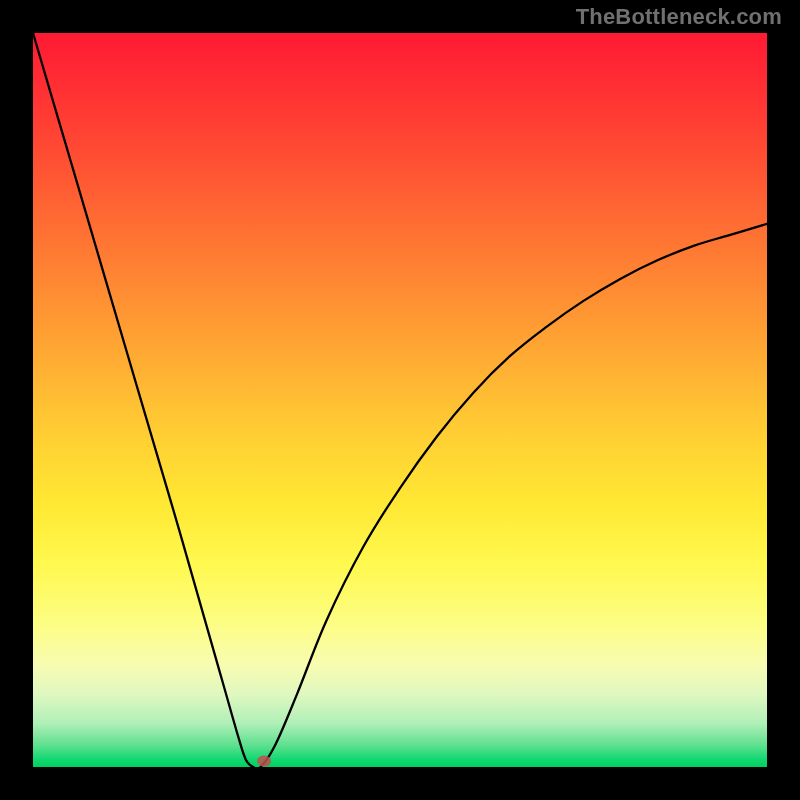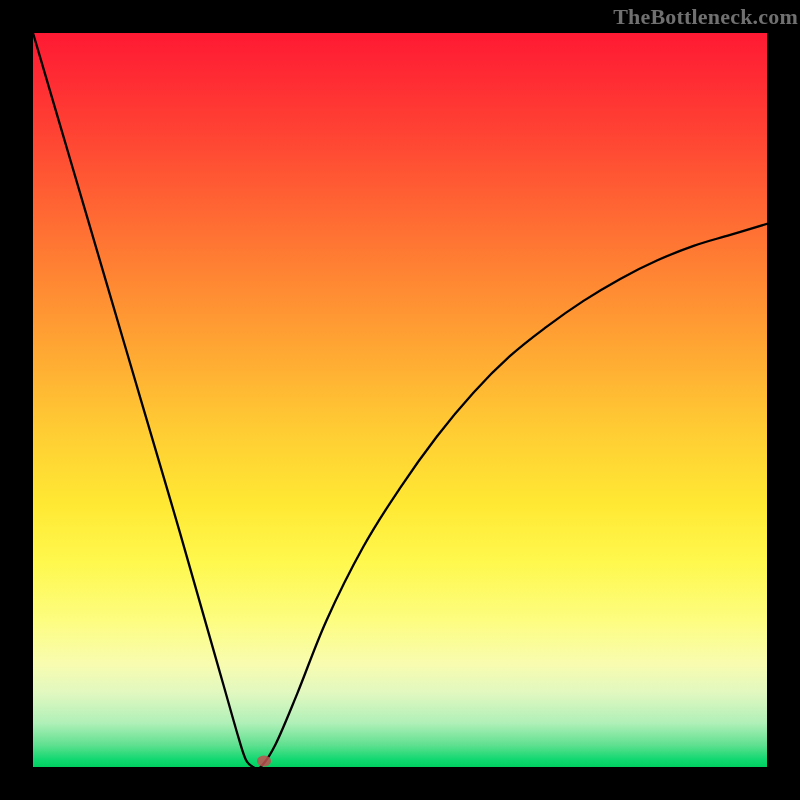--- a/index.html
+++ b/index.html
@@ -6,23 +6,23 @@
   html, body { width: 800px; height: 800px; overflow: hidden; background: #000; }
   .frame {
     position: relative;
     width: 800px;
     height: 800px;
     background: #000;
   }
   .watermark {
     position: absolute;
     top: 4px;
-    right: 2px;
+    right: 18px;
     color: #707070;
-    font-family: Liberation Serif, serif;
+    font-family: Liberation Sans, sans-serif;
     font-size: 22px;
     font-weight: 600;
     letter-spacing: 0.2px;
     z-index: 10;
   }
   .plot {
     position: absolute;
     left: 33px;
     top: 33px;
     width: 734px;

